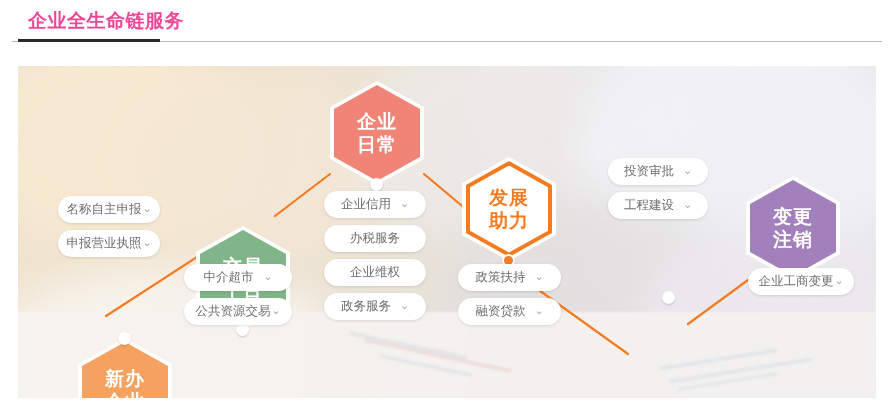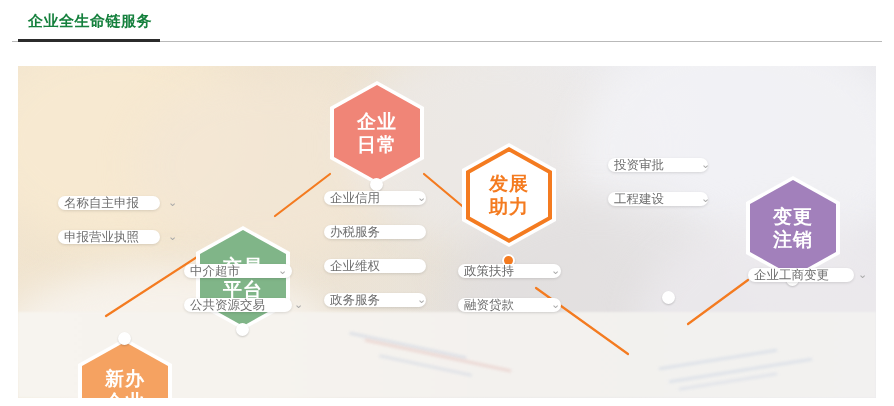--- a/index.html
+++ b/index.html
@@ -10,21 +10,21 @@
     overflow: hidden;
   }
   .page { position: relative; width: 894px; height: 406px; background:#fff; }
 
   
   .header {
     position: absolute; left: 0; top: 0; width: 894px; height: 50px;
   }
   .page-title {
     position: absolute; left: 28px; top: 11px;
-    font-size: 15px; font-weight: bold; color: #15803d;
+    font-size: 19px; font-weight: bold; color: #ec4899;
     letter-spacing: 0.5px; line-height: 20px;
   }
   .title-rule-thin {
     position: absolute; left: 12px; top: 41px; width: 870px; height: 1px;
     background: #b9b9b9;
   }
   .title-rule-thick {
     position: absolute; left: 18px; top: 39px; width: 142px; height: 3px;
     background: #2b2b2b;
   }
@@ -113,26 +113,26 @@
 
   
   .node-dot {
     position: absolute; width: 13px; height: 13px; border-radius: 50%;
     background: #ffffff; border: 2px solid #ffffff;
     box-shadow: 0 1px 2px rgba(0,0,0,0.18);
   }
 
   
   .pill {
-    position: absolute; height: 14px;
+    position: absolute; height: 27px;
     background: #ffffff; border-radius: 14px;
-    display: flex; align-items: center; justify-content: flex-start;
+    display: flex; align-items: center; justify-content: center;
     font-size: 12.5px; color: #6d6d6d;
     box-shadow: 0 1px 3px rgba(0,0,0,0.12);
-    padding: 0 6px; white-space: nowrap; gap: 28px;
+    padding: 0 6px; white-space: nowrap;
   }
   .pill .chev {
     display: inline-block; margin-left: 4px;
     color: #a8a8a8; font-size: 11px; line-height: 1;
     transform: translateY(-1px);
   }
   .pill .chev.tight { margin-left: 1px; }
 </style>
 </head>
 <body>
@@ -194,21 +194,21 @@
     <div class="hex-wrap" style="left:312px; top:15px;">
       <div class="hex-outline"></div>
       <div class="hex hex-inner" style="background:#f08577;"></div>
       <div class="hex-label" style="color:#ffffff;">
         <span>企业</span>
         <span>日常</span>
       </div>
     </div>
     <div class="node-dot" style="left:352px; top:112px;"></div>
 
-    <div class="hex-wrap" style="left:444px; top:77px;padding-left:28px;">
+    <div class="hex-wrap" style="left:444px; top:91px;padding-left:28px;">
       <div class="hex-outline"></div>
       <div class="hex-ring"></div>
       <div class="hex-hollow-fill"></div>
       <div class="hex-label" style="color:#f47b20;">
         <span>发展</span>
         <span>助力</span>
       </div>
     </div>
     <div class="node-dot" style="left:484px; top:188px; background:#f47b20;"></div>
 

